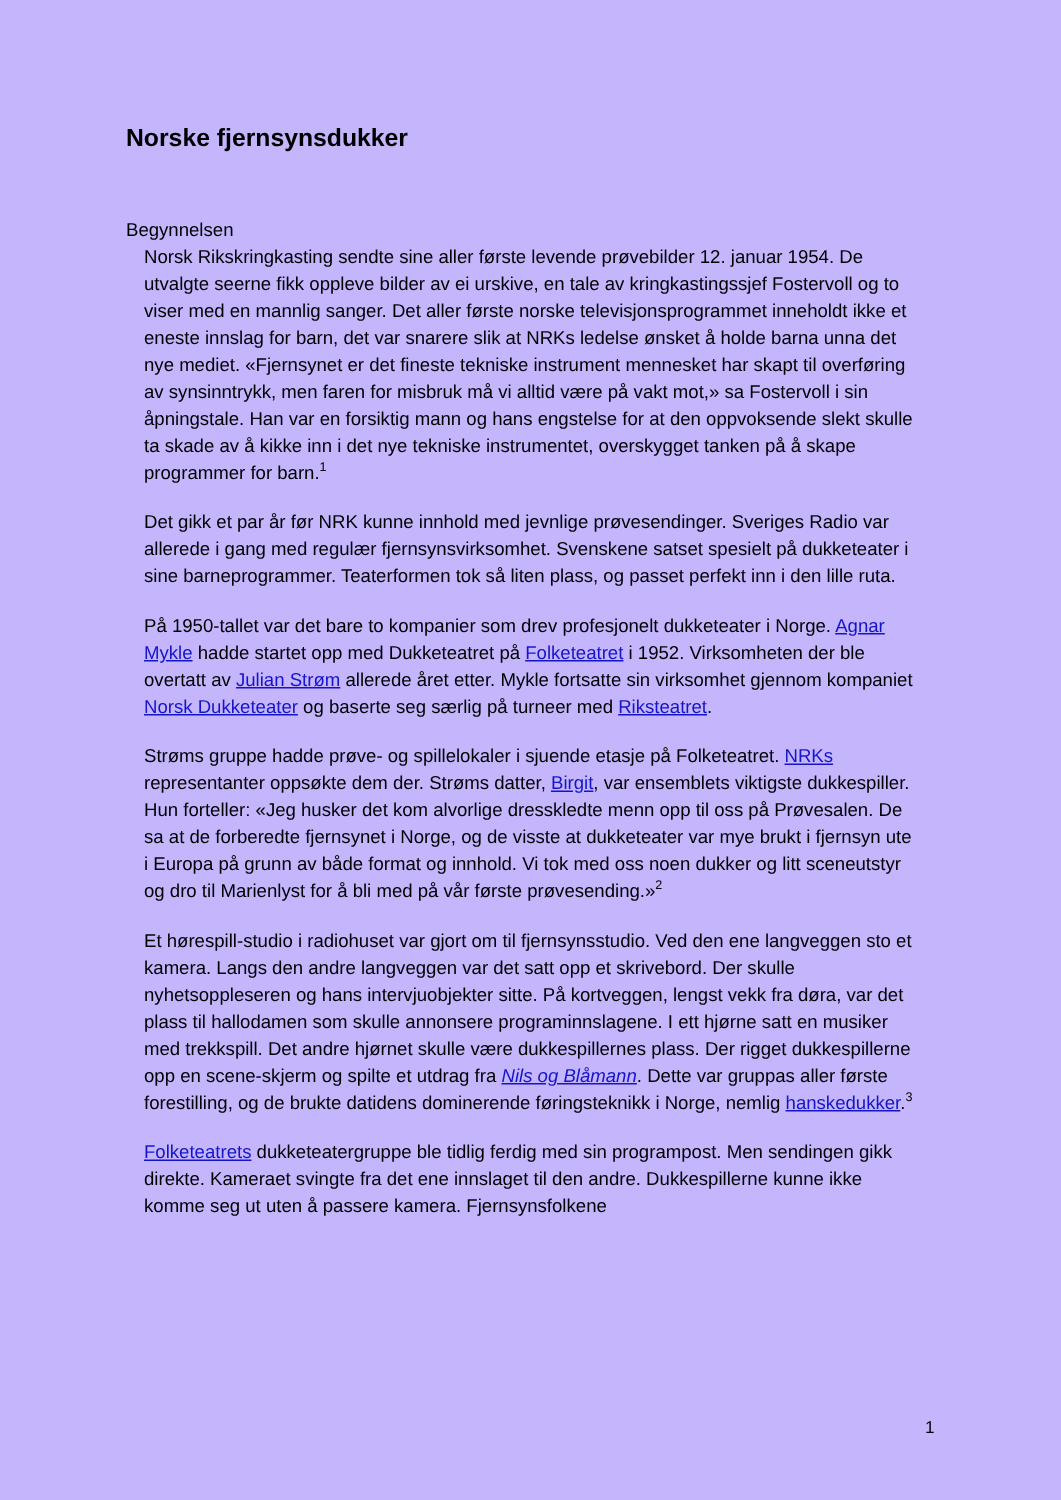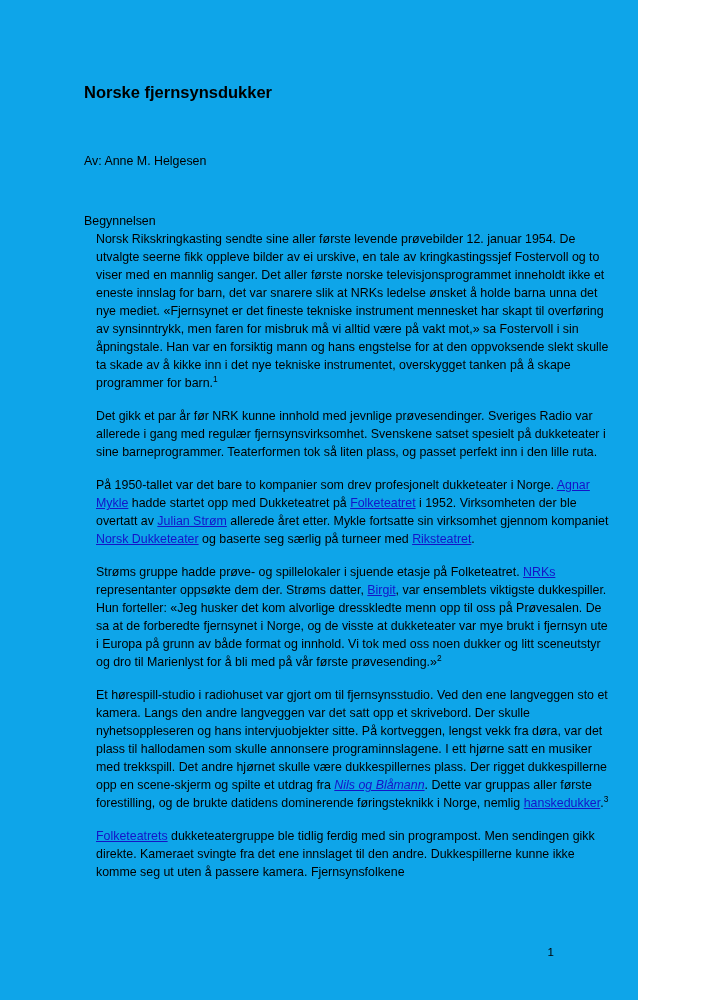--- a/index.html
+++ b/index.html
@@ -6,23 +6,23 @@
     margin: 0;
     padding: 0;
     background: #ffffff;
   }
   body {
     font-family: "Liberation Sans", sans-serif;
     color: #000000;
   }
   .page {
     position: relative;
-    width: 638px;
+    width: 707px;
     height: 1000px;
-    background: #0ea5e9;
+    background: #c4b5fd;
     overflow: hidden;
     box-sizing: border-box;
   }
   .content {
     position: absolute;
     left: 84px;
     top: 0;
     width: 540px;
   }
   .doc-title {
@@ -79,21 +79,20 @@
   }
 </style>
 </head>
 <body>
 
 <div class="page">
   <div class="content">
 
     <h1 class="doc-title">Norske fjernsynsdukker</h1>
 
-    <p class="author">Av: Anne M. Helgesen</p>
 
     <p class="section-head">Begynnelsen</p>
 
     <div>
       <p class="body tight">Norsk Rikskringkasting sendte sine aller første levende prøvebilder 12. januar 1954. De utvalgte seerne fikk oppleve bilder av ei urskive, en tale av kringkastingssjef Fostervoll og to viser med en mannlig sanger. Det aller første norske televisjonsprogrammet inneholdt ikke et eneste innslag for barn, det var snarere slik at NRKs ledelse ønsket å holde barna unna det nye mediet. «Fjernsynet er det fineste tekniske instrument mennesket har skapt til overføring av synsinntrykk, men faren for misbruk må vi alltid være på vakt mot,» sa Fostervoll i sin åpningstale. Han var en forsiktig mann og hans engstelse for at den oppvoksende slekt skulle ta skade av å kikke inn i det nye tekniske instrumentet, overskygget tanken på å skape programmer for barn.<sup>1</sup></p>
       <p class="body">Det gikk et par år før NRK kunne innhold med jevnlige prøvesendinger. Sveriges Radio var allerede i gang med regulær fjernsynsvirksomhet. Svenskene satset spesielt på dukketeater i sine barneprogrammer. Teaterformen tok så liten plass, og passet perfekt inn i den lille ruta.</p>
       <p class="body">På 1950-tallet var det bare to kompanier som drev profesjonelt dukketeater i Norge. <a class="link" href="#">Agnar Mykle</a> hadde startet opp med Dukketeatret på <a class="link" href="#">Folketeatret</a> i 1952. Virksomheten der ble overtatt av <a class="link" href="#">Julian Strøm</a> allerede året etter. Mykle fortsatte sin virksomhet gjennom kompaniet <a class="link" href="#">Norsk Dukketeater</a> og baserte seg særlig på turneer med <a class="link" href="#">Riksteatret</a>.</p>
       <p class="body">Strøms gruppe hadde prøve- og spillelokaler i sjuende etasje på Folketeatret. <a class="link" href="#">NRKs</a> representanter oppsøkte dem der. Strøms datter, <a class="link" href="#">Birgit</a>, var ensemblets viktigste dukkespiller. Hun forteller: «Jeg husker det kom alvorlige dresskledte menn opp til oss på Prøvesalen. De sa at de forberedte  fjernsynet i Norge, og de visste at dukketeater var mye brukt i fjernsyn ute i Europa på grunn av både format og innhold. Vi tok med oss noen dukker og litt sceneutstyr og dro til Marienlyst for å bli med på vår første prøvesending.»<sup>2</sup></p>
       <p class="body">Et hørespill-studio i radiohuset var gjort om til fjernsynsstudio. Ved den ene langveggen sto et kamera. Langs den andre langveggen var det satt opp et skrivebord. Der skulle nyhetsoppleseren og hans intervjuobjekter sitte. På kortveggen, lengst vekk fra døra, var det plass til hallodamen som skulle annonsere programinnslagene. I ett hjørne satt en musiker med trekkspill. Det andre hjørnet skulle være dukkespillernes plass. Der rigget dukkespillerne opp en scene-skjerm og spilte et utdrag fra <a class="link-italic" href="#">Nils og Blåmann</a>. Dette var gruppas aller første forestilling, og de brukte datidens dominerende føringsteknikk i Norge, nemlig <a class="link" href="#">hanskedukker</a>.<sup>3</sup></p>
       <p class="body"><a class="link" href="#">Folketeatrets</a> dukketeatergruppe ble tidlig ferdig med sin programpost. Men sendingen gikk direkte. Kameraet svingte fra det ene innslaget til den andre. Dukkespillerne kunne ikke komme seg ut uten å passere kamera. Fjernsynsfolkene</p>

